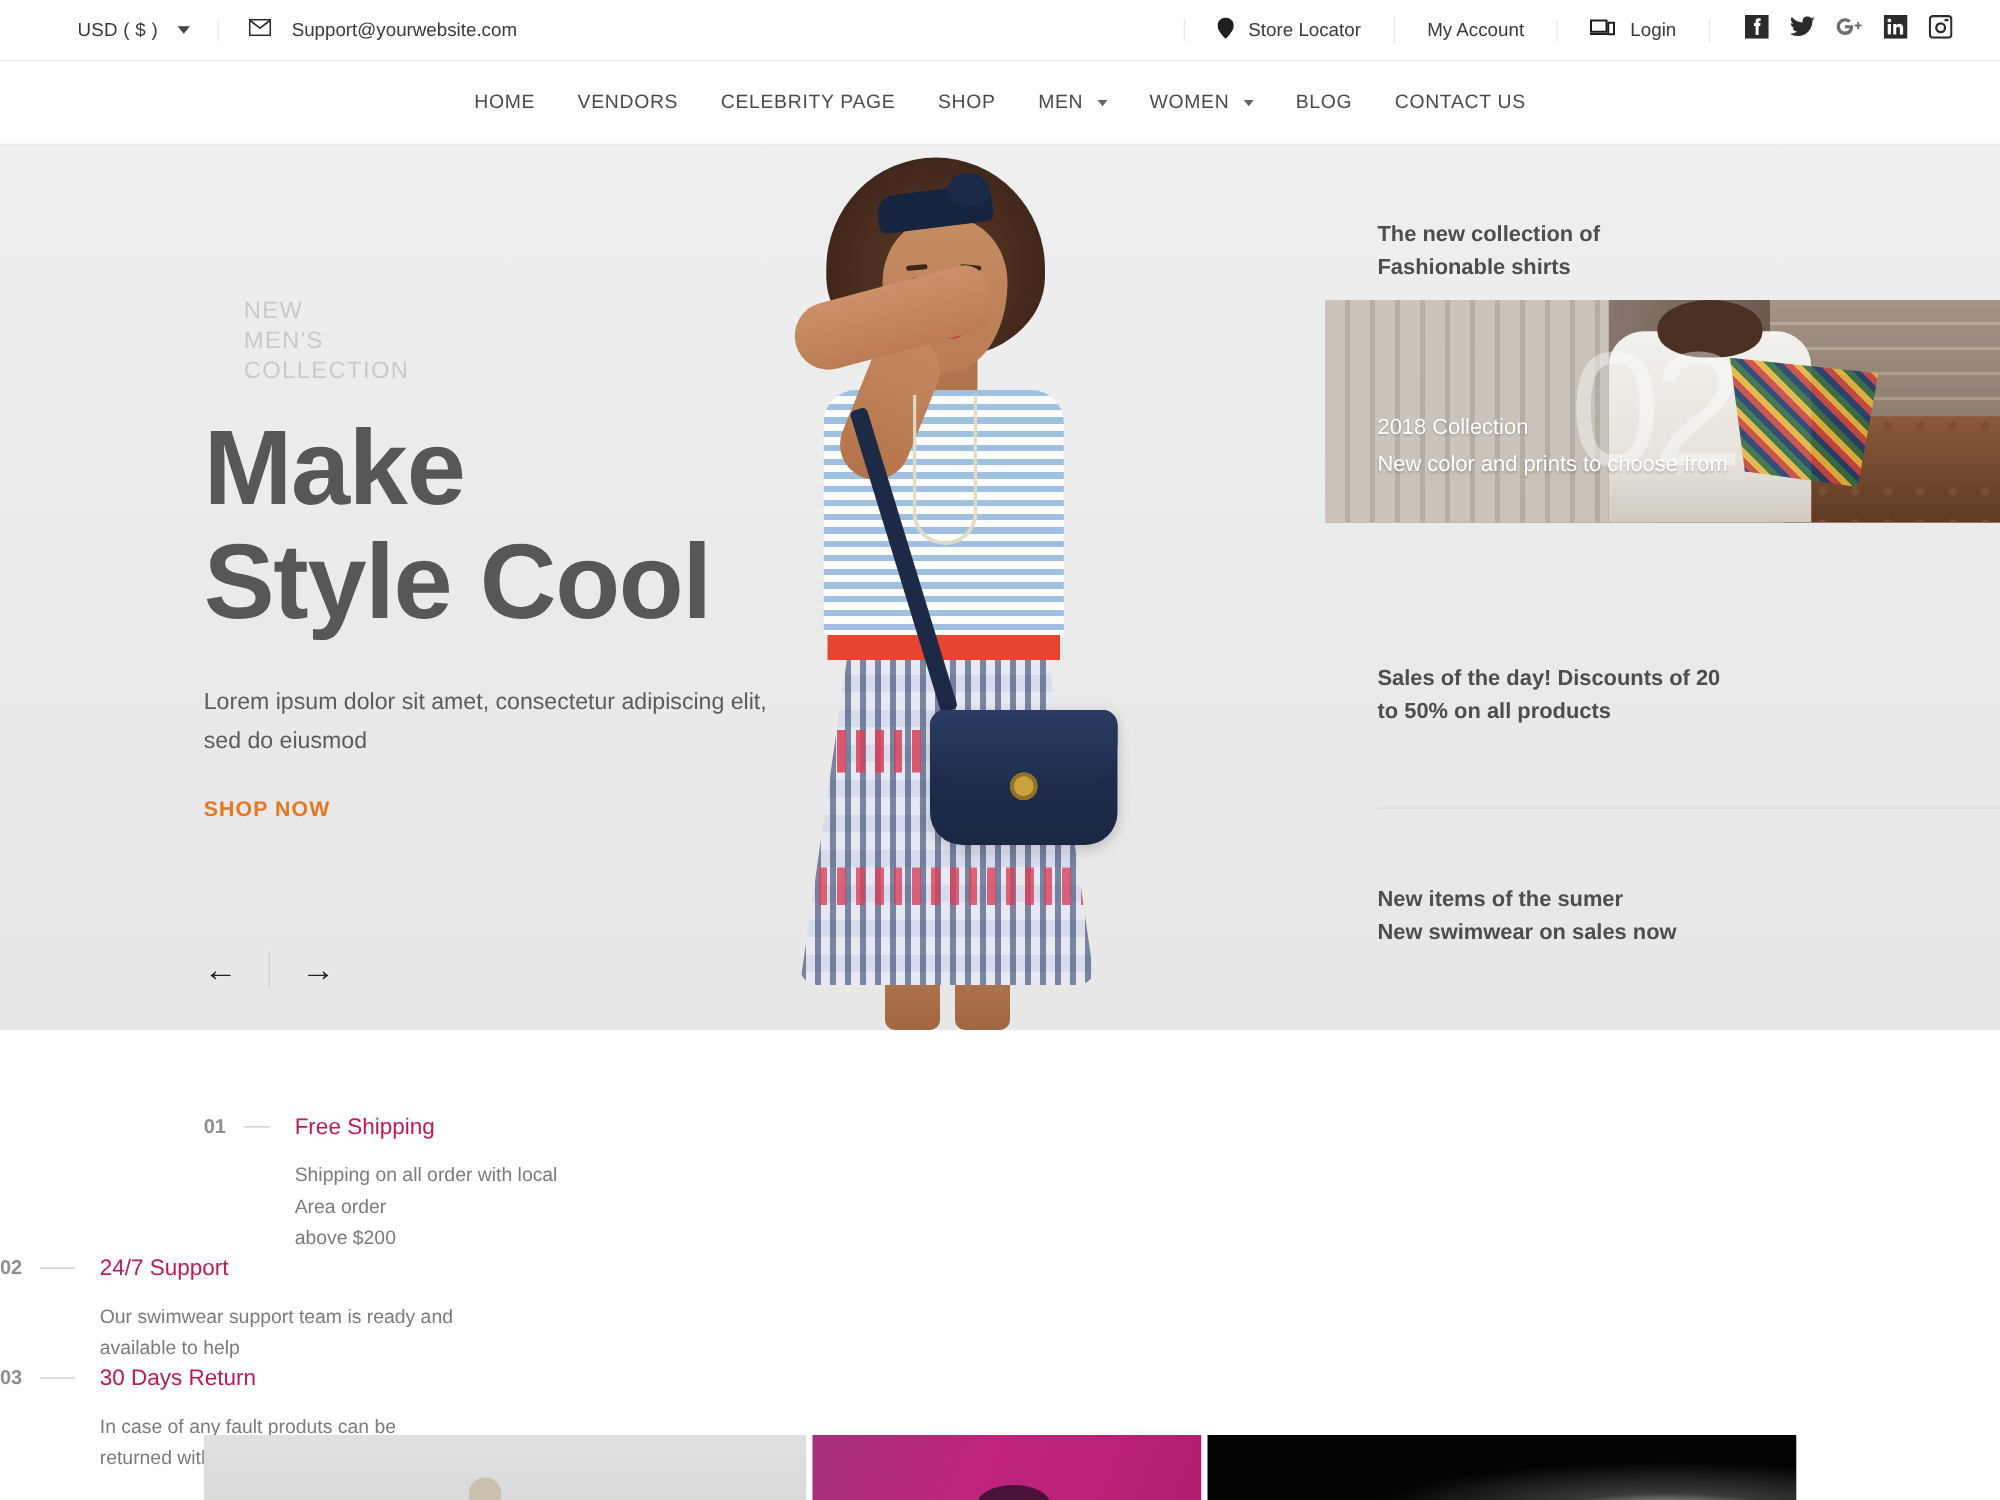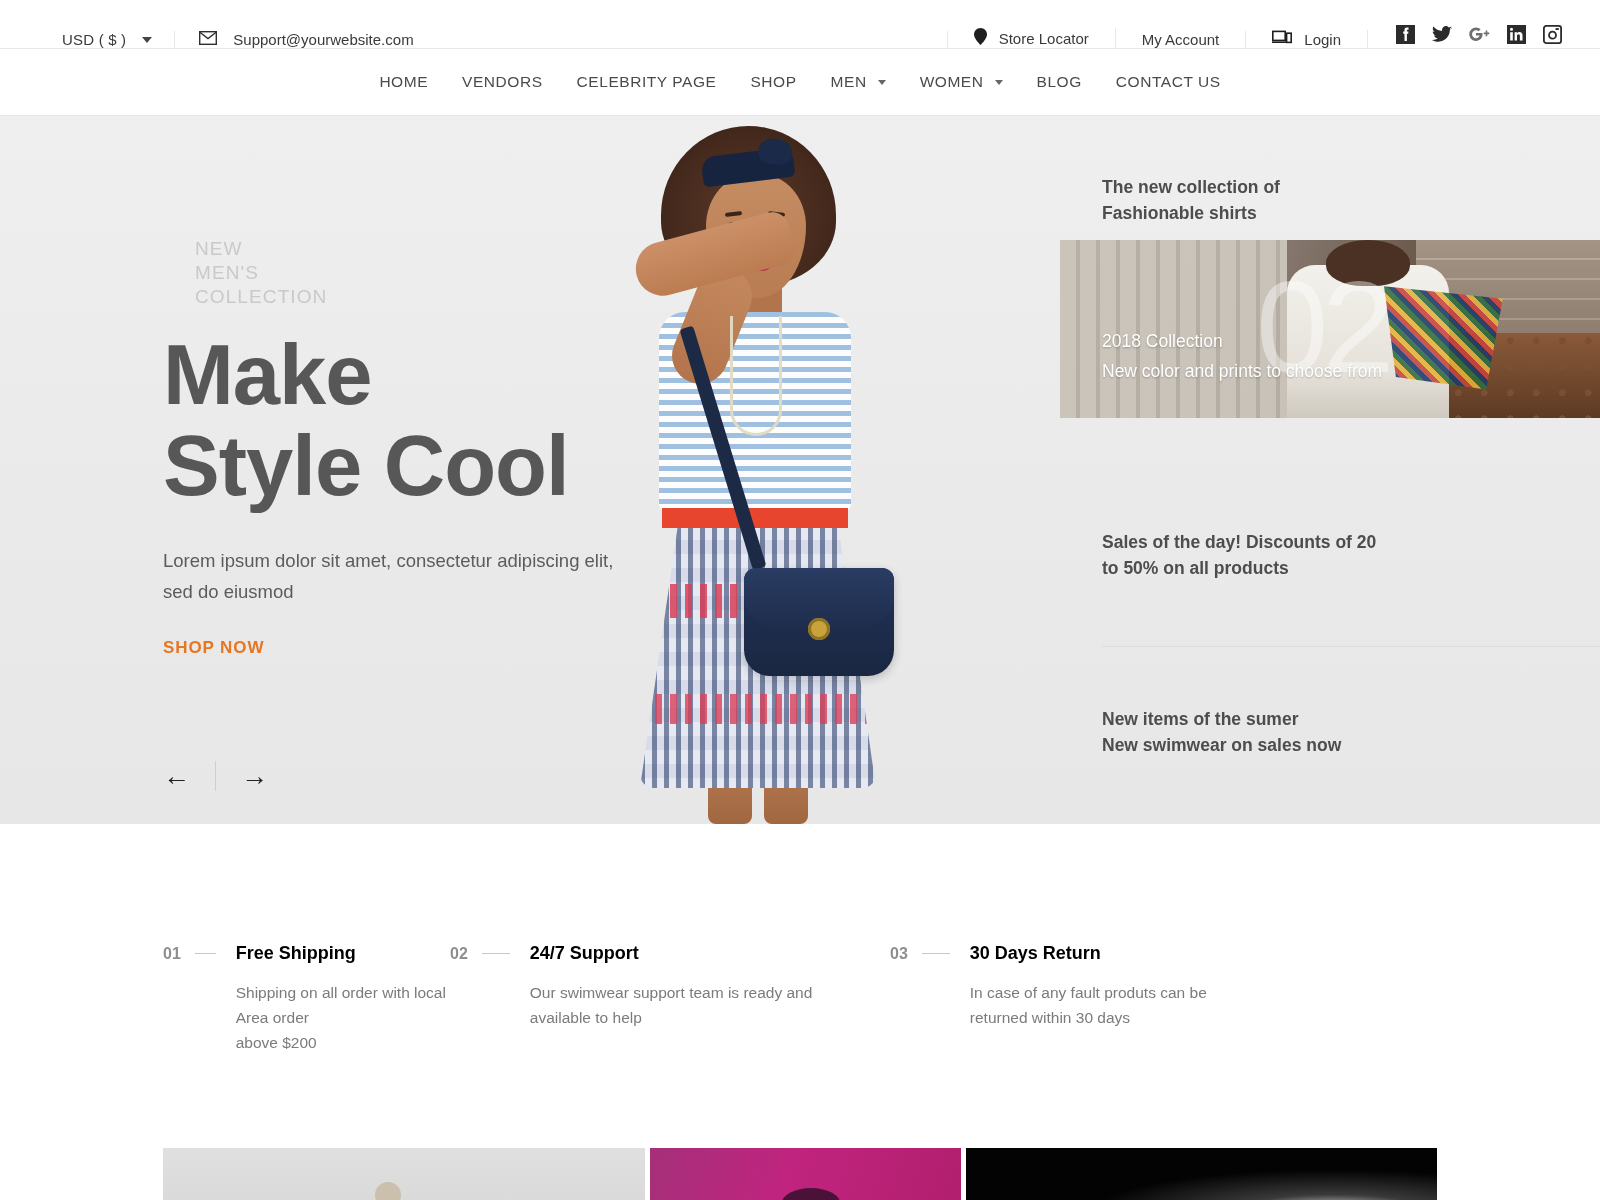--- a/index.html
+++ b/index.html
@@ -9,21 +9,21 @@
     overflow: hidden;
     background: #ffffff;
     font-family: "Liberation Sans", sans-serif;
     -webkit-font-smoothing: antialiased;
   }
 
   
   .topbar {
     height: 49px;
     display: flex;
-    align-items: flex-end;
+    align-items: center;
     border-bottom: 1px solid #e8e8e8;
     background: #fff;
   }
   .tb-currency {
     display: flex;
     align-items: center;
     gap: 16px;
     padding: 0 22px 0 62px;
     border-right: 1px solid #e8e8e8;
     font-size: 15px;
@@ -373,21 +373,22 @@
     width: 498px; height: 1px;
     background: #dcdcdc;
   }
   .hr-promo-bot { position: absolute; top: 590px; left: 0; }
 
   
   .features {
     height: 260px;
     background: #fff;
     display: flex;
-    padding: 118px 0 0 0;
+    padding: 66px 0 0 0;
+    flex-direction: column;
   }
   .feat {
     display: flex;
     align-items: flex-start;
     gap: 0;
   }
   .feat.f1 { padding-left: 163px; width: 450px; }
   .feat.f2 { padding-left: 0; width: 440px; margin-left: 0; }
   .feat.f3 { padding-left: 0; width: 440px; }
   .f-num {
@@ -397,22 +398,22 @@
     line-height: 22px;
     padding-top: 1px;
   }
   .f-dash {
     width: 28px; height: 1px;
     background: #c8c8c8;
     margin: 11px 20px 0 14px;
   }
   .f-title {
     font-size: 18px;
-    font-weight: 700;
-    color: #000000;
+    font-weight: 400;
+    color: #be185d;
     line-height: 22px;
   }
   .f-desc {
     margin-top: 16px;
     font-size: 15.5px;
     line-height: 25px;
     color: #7b7b7b;
     max-width: 300px;
   }
 

